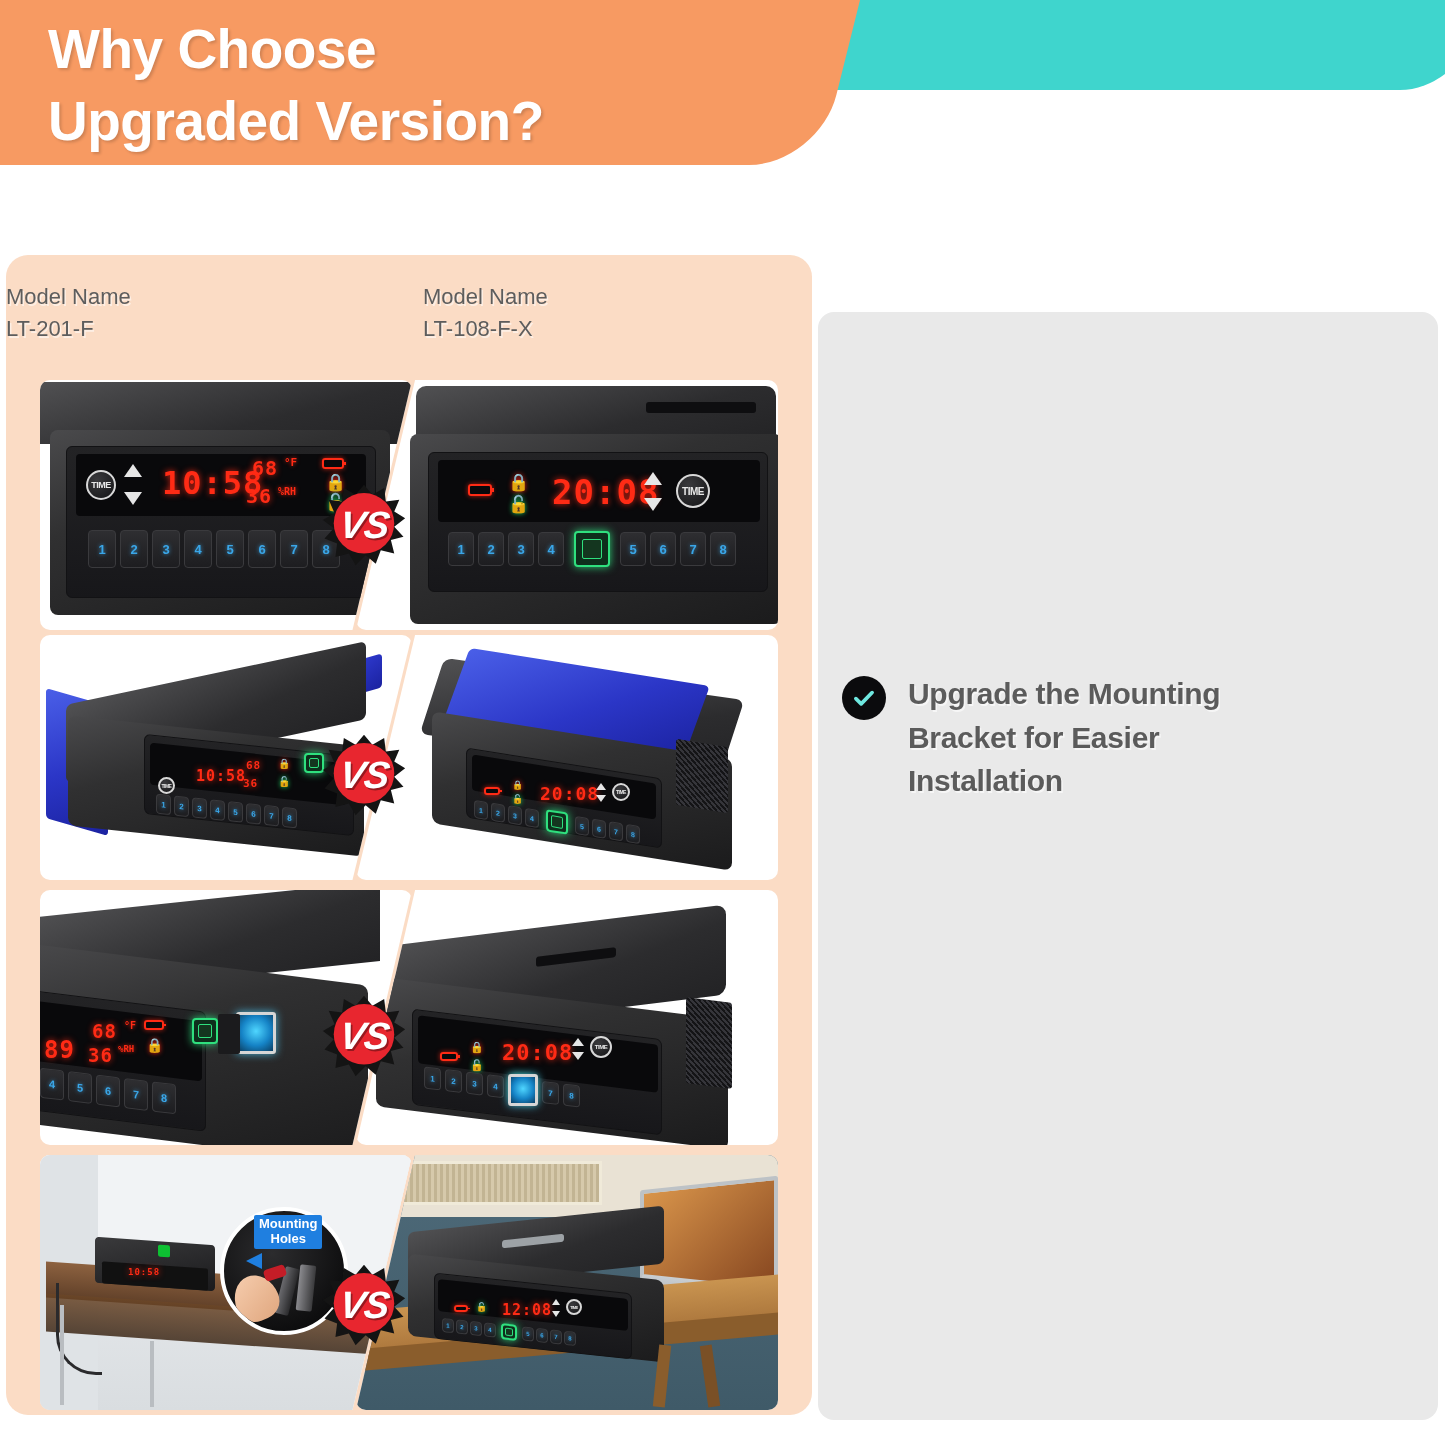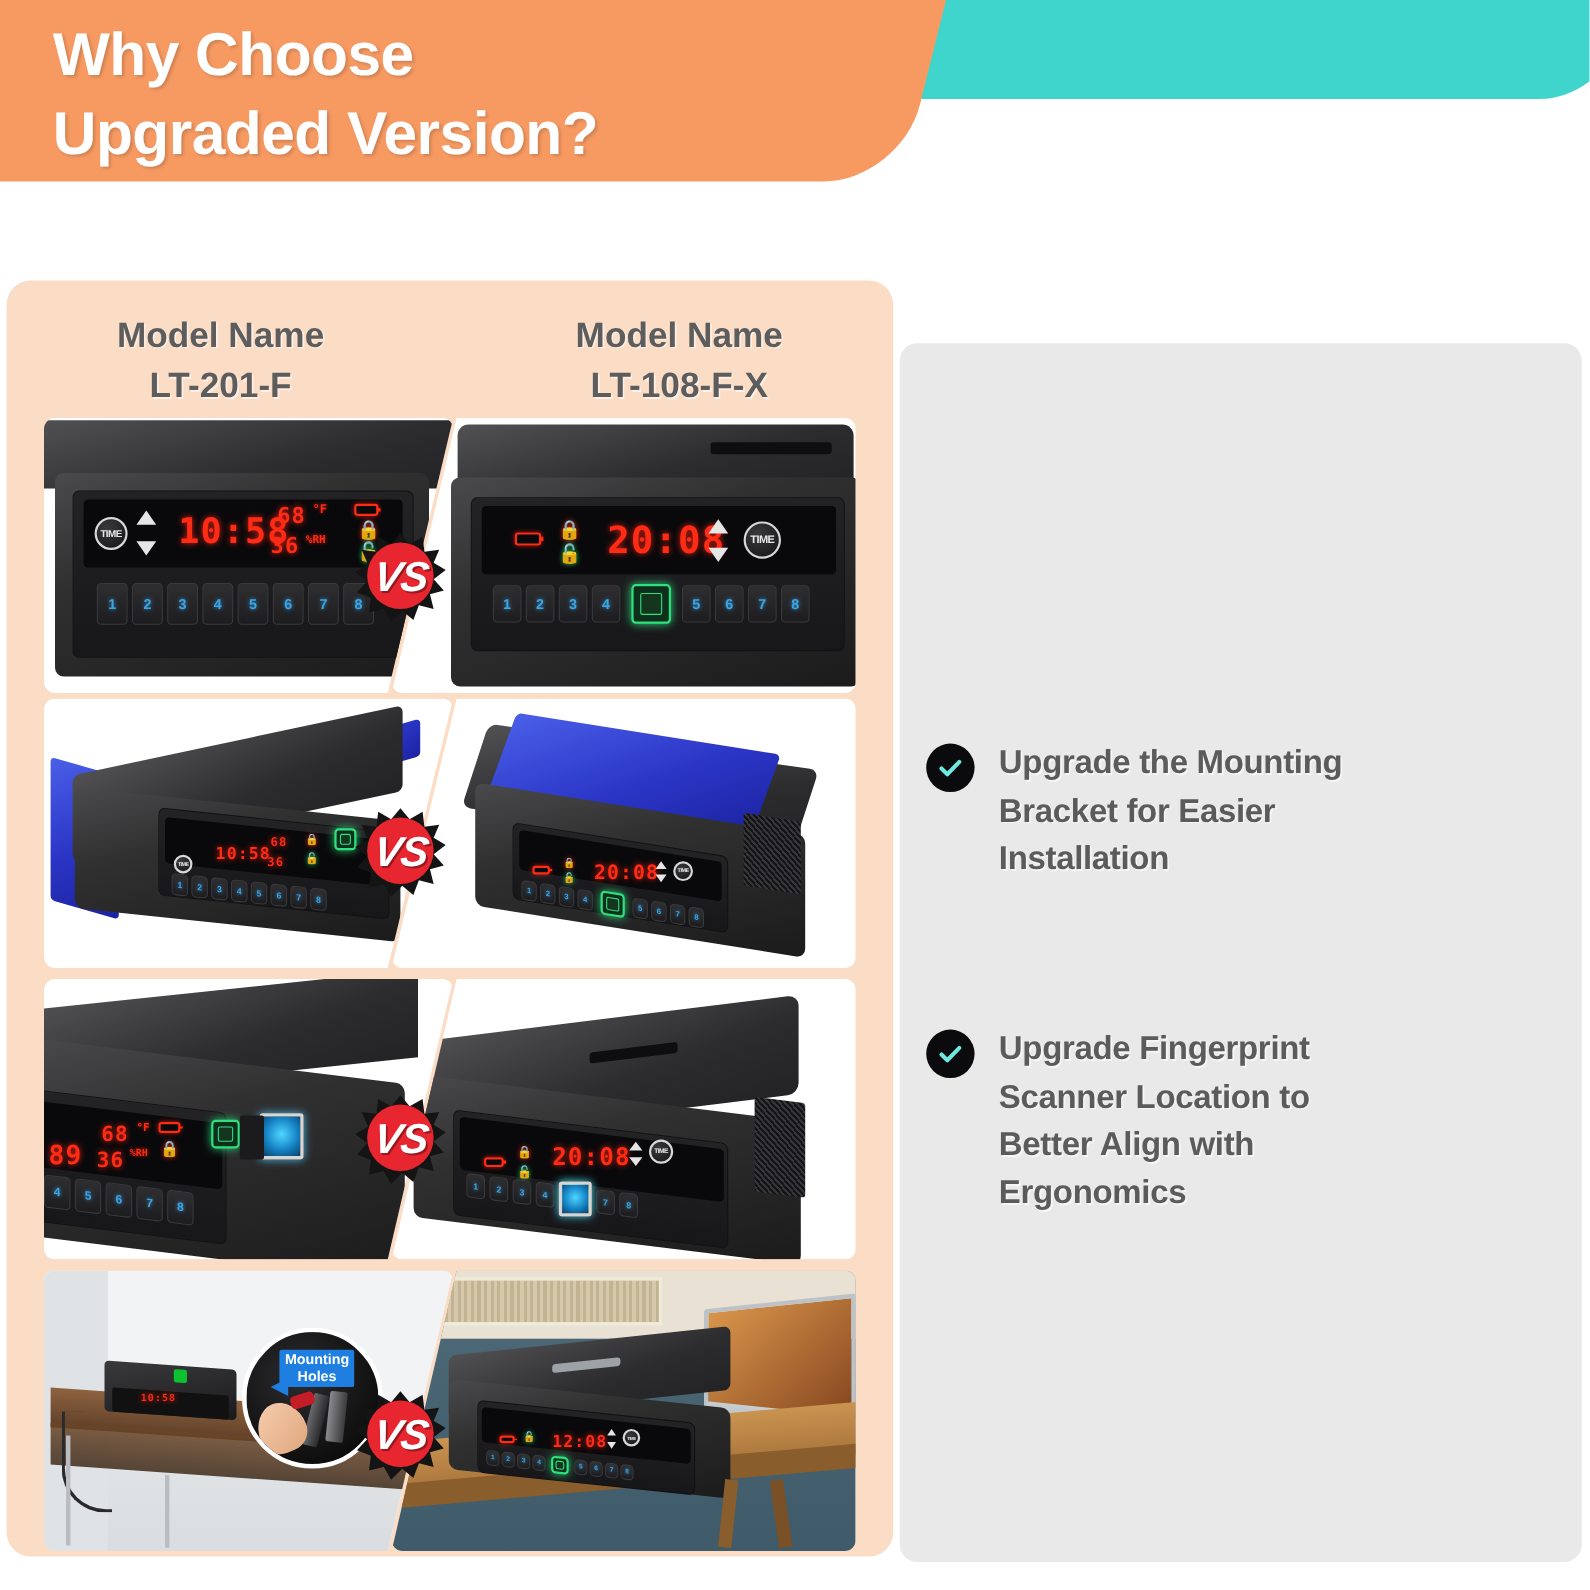--- a/index.html
+++ b/index.html
@@ -43,24 +43,24 @@
     position: absolute; left: 6px; top: 255px; width: 806px; height: 1160px;
     background: #fbdcc5;
     border-radius: 22px;
   }
   .model-heads {
     position: absolute; left: 0; top: 26px; width: 806px;
     display: flex;
   }
   .model-head {
     flex: 1;
-    text-align: center;
+    text-align: left;
     color: #5d5d5d;
-    font-size: 32px;
-    font-weight: bold;
+    font-size: 22px;
+    font-weight: normal;
     line-height: 1.45;
     text-shadow: 1.5px 1.5px 0 rgba(255,255,255,0.55);
     white-space: pre-line;
   }
   .model-head.left  { padding-right: 18px; }
   .model-head.right { padding-left: 10px; }
 
   
   .cmp-row { position: absolute; left: 0; width: 806px; }
   .cmp-row.r1 { top: 125px;  height: 250px; }
@@ -531,21 +531,21 @@
 
           <div style="position:absolute;left:20px;top:150px;width:4px;height:100px;background:#b9bdc1;"></div>
           <div style="position:absolute;left:110px;top:186px;width:4px;height:66px;background:#b9bdc1;"></div>
 
           <div class="callout-circle" style="left:180px;top:52px;width:128px;height:128px;">
             <div class="bolt" style="left:56px;top:56px;width:14px;height:48px;transform:rotate(14deg);"></div>
             <div class="bolt" style="left:74px;top:54px;width:16px;height:46px;transform:rotate(6deg);background:linear-gradient(90deg,#8a8a8e,#3a3a3c);"></div>
             <div class="thumb" style="left:10px;top:64px;width:44px;height:46px;transform:rotate(-22deg);"></div>
             <div style="position:absolute;left:40px;top:56px;width:22px;height:12px;background:#c41d27;border-radius:4px;transform:rotate(-18deg);"></div>
           </div>
-          <div class="callout-label" style="left:214px;top:72px;text-align:center;">Mounting
+          <div class="callout-label" style="left:214px;top:60px;text-align:center;">Mounting
 Holes</div>
           <div class="callout-arrow" style="left:206px;top:98px;transform:scaleX(1);"></div>
         </div>
       </div>
 
       <div class="photo right">
         <div class="scene" style="background:linear-gradient(180deg,#4f6b7a 0%,#3f5a68 100%);">
           <div style="position:absolute;left:0;top:0;width:422px;height:62px;background:#e9e2d4;"></div>
           <div style="position:absolute;left:6px;top:6px;width:240px;height:44px;background:repeating-linear-gradient(90deg,#d6c9ab 0 3px,#c2b493 3px 6px);border:3px solid #f0ead9;"></div>
 
@@ -600,27 +600,16 @@
       <span class="check-badge">
         <svg width="26" height="26" viewBox="0 0 24 24">
           <path d="M4.5 12.6 L9.4 17.4 L19.5 7.0" fill="none" stroke="#6fe8e0" stroke-width="3.4" stroke-linecap="round" stroke-linejoin="round"></path>
         </svg>
       </span>
       <span class="feature-text">Upgrade the Mounting
 Bracket for Easier
 Installation</span>
     </div>
 
-    <div class="feature-item f3">
-      <span class="check-badge">
-        <svg width="26" height="26" viewBox="0 0 24 24">
-          <path d="M4.5 12.6 L9.4 17.4 L19.5 7.0" fill="none" stroke="#6fe8e0" stroke-width="3.4" stroke-linecap="round" stroke-linejoin="round"></path>
-        </svg>
-      </span>
-      <span class="feature-text">Upgrade Fingerprint
-Scanner Location to
-Better Align with
-Ergonomics</span>
-    </div>
 
   </div>
 
 </div>
 
 </body></html>

